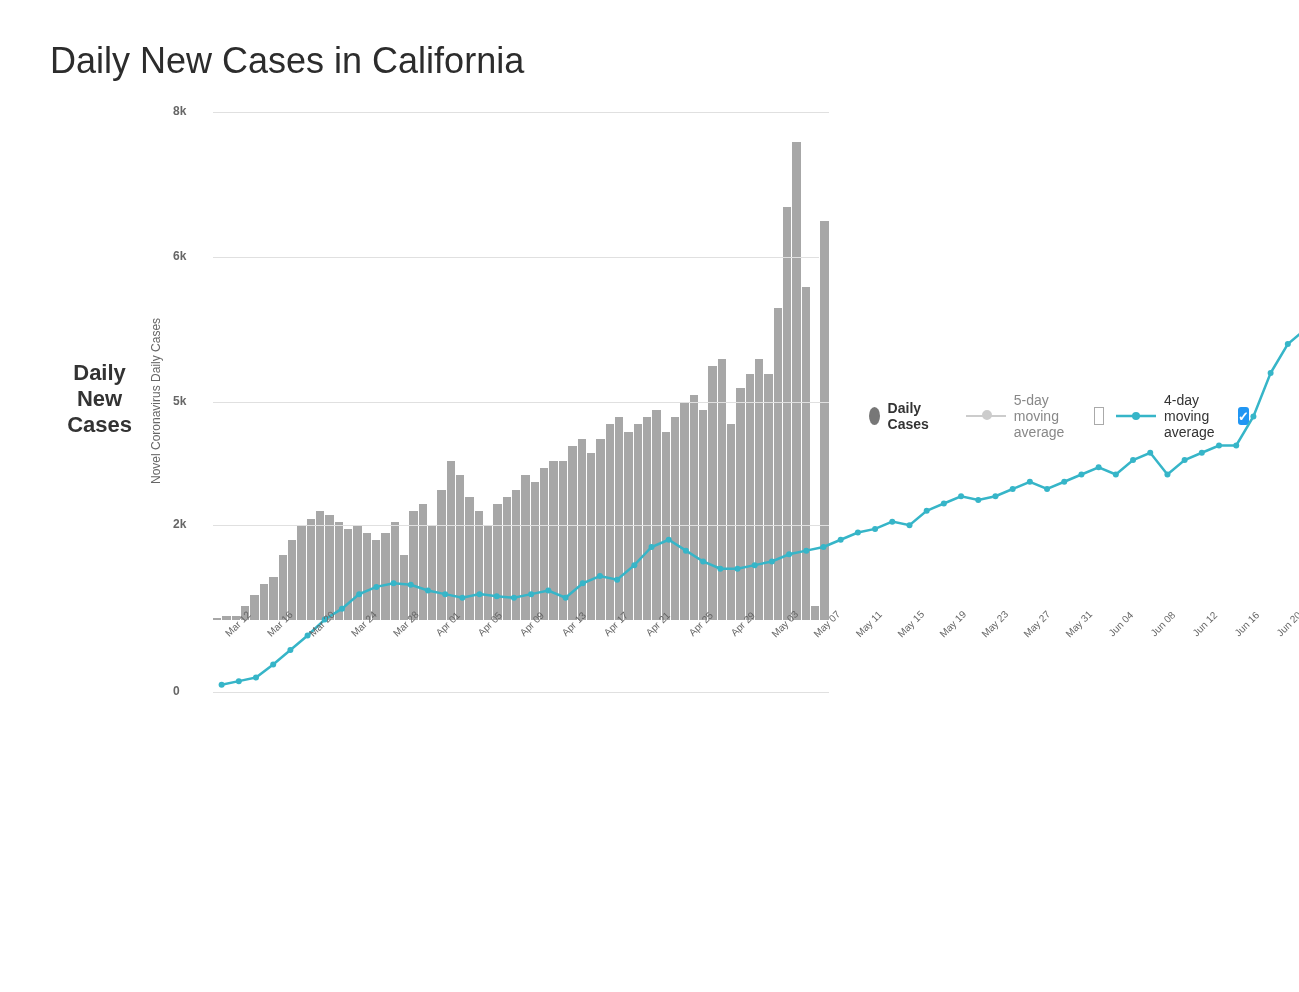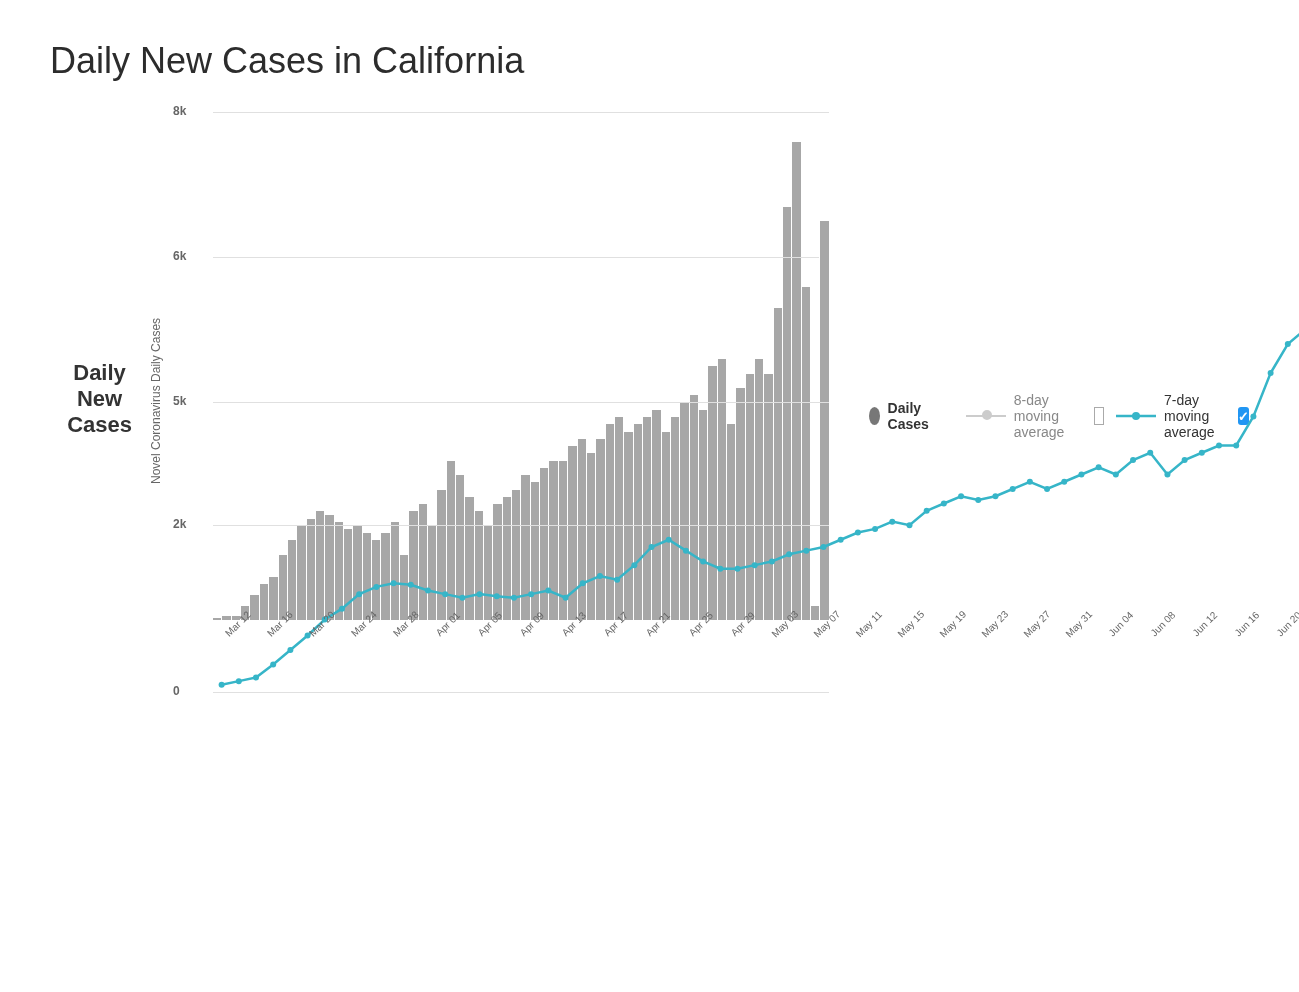--- a/index.html
+++ b/index.html
@@ -491,27 +491,27 @@
     <div class="legend-item">
       <div class="legend-dot-dark"></div>
       <span class="legend-bold">Daily Cases</span>
     </div>
     <div class="legend-item">
       <div style="display:flex;align-items:center;position:relative;">
         <div style="width:40px;height:2px;background:#ccc;position:relative;">
           <div style="position:absolute;top:-5px;left:16px;width:10px;height:10px;border-radius:50%;background:#ccc;border:2px solid #ccc;"></div>
         </div>
       </div>
-      <span class="legend-gray">8-day moving average</span>
+      <span class="legend-gray">5-day moving average</span>
     </div>
     <div class="legend-item">
       <div class="legend-box-outline" style="width:18px;height:18px;border:1px solid #aaa;"></div>
       <div style="display:flex;align-items:center;position:relative;margin-left:4px;">
         <svg width="40" height="18">
           <line x1="0" y1="9" x2="40" y2="9" stroke="#36b5c8" stroke-width="2.5"></line>
           <circle cx="20" cy="9" r="4" fill="#36b5c8"></circle>
         </svg>
       </div>
-      <span>7-day moving average</span>
+      <span>4-day moving average</span>
       <div class="legend-checkbox"></div>
     </div>
   </div>
 </div>
 
 </body></html>

